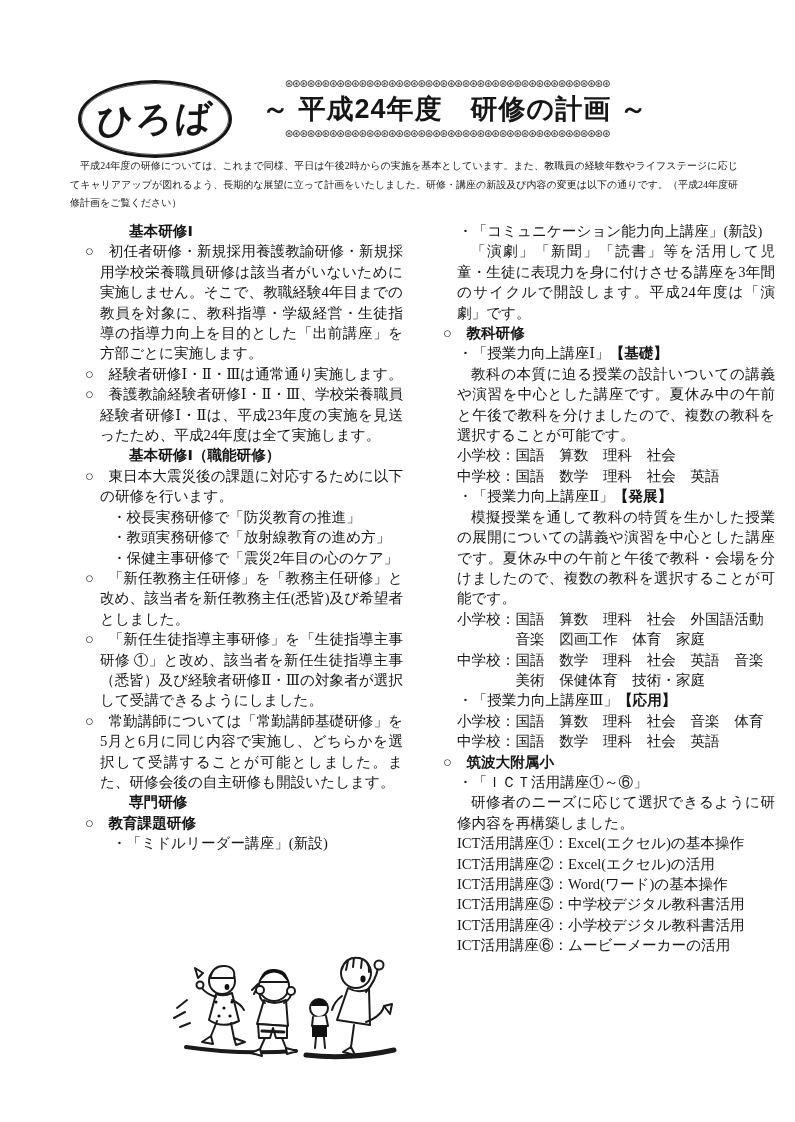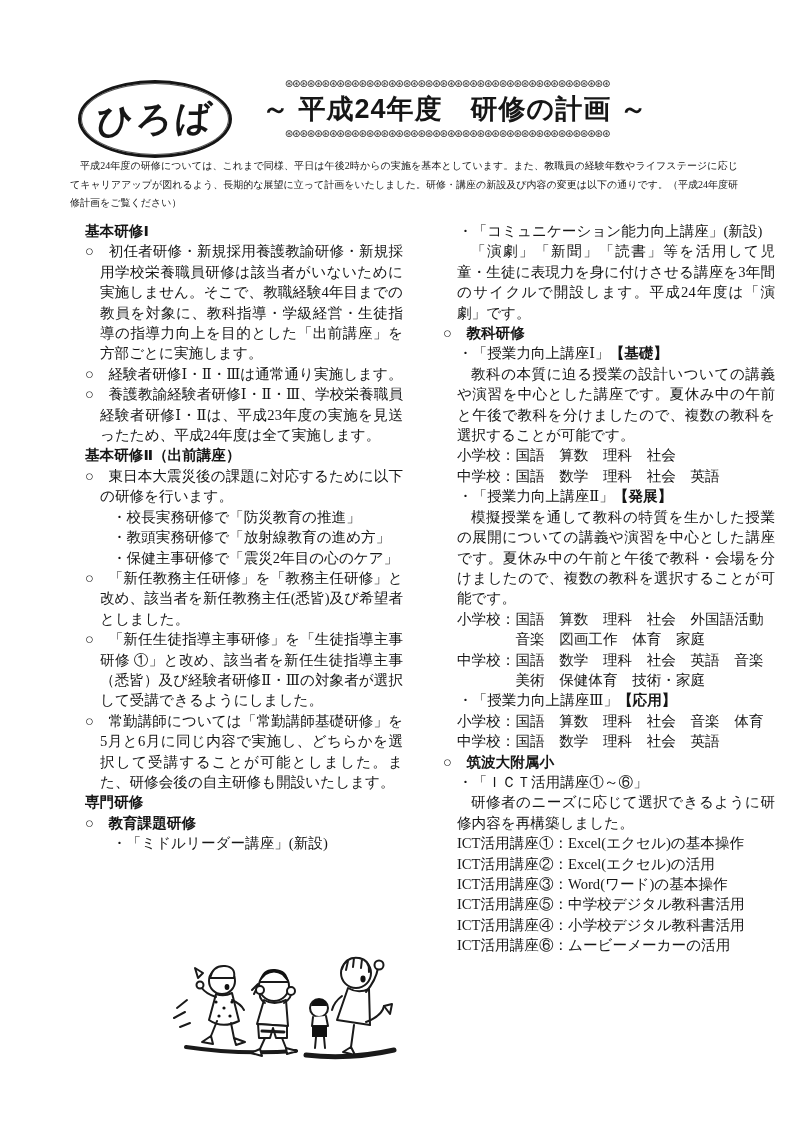--- a/index.html
+++ b/index.html
@@ -44,21 +44,21 @@
   
   .col{
     position:absolute;top:221px;
     font-size:14.6px;line-height:20.4px;
   }
   .col-left{left:85px;width:318px;}
   .col-right{left:406px;width:332px;margin-left:37px;}
   .col>div{text-align:justify;}
   .h-sec{
     font-family:"Liberation Sans","DejaVu Sans",sans-serif;
-    font-weight:700;text-align:center;
+    font-weight:700;text-align:center;margin-left:44px;
   }
   .c-head{
     font-family:"Liberation Sans","DejaVu Sans",sans-serif;
     font-weight:700;text-align:center;
   }
   .c-item{padding-left:15px;text-indent:-15px;}
   .dotline{padding-left:15px;text-align:left !important;white-space:nowrap;}
   .col-left .dotline{padding-left:27px;}
   .parind{padding-left:14px;text-indent:14px;}
   .plainline{padding-left:14px;text-align:left;white-space:nowrap;}
@@ -84,21 +84,21 @@
     <div class="deco">⊛⊛⊛⊛⊛⊛⊛⊛⊛⊛⊛⊛⊛⊛⊛⊛⊛⊛⊛⊛⊛⊛⊛⊛⊛⊛⊛⊛⊛⊛⊛⊛⊛⊛⊛⊛⊛⊛⊛⊛⊛⊛⊛⊛</div>
   </div>
 
   <p class="intro">平成24年度の研修については、これまで同様、平日は午後2時からの実施を基本としています。また、教職員の経験年数やライフステージに応じてキャリアアップが図れるよう、長期的な展望に立って計画をいたしました。研修・講座の新設及び内容の変更は以下の通りです。（平成24年度研修計画をご覧ください）</p>
 
   <div class="col col-left">
     <div class="h-sec">基本研修Ⅰ</div>
     <div class="c-item">○　初任者研修・新規採用養護教諭研修・新規採用学校栄養職員研修は該当者がいないために実施しません。そこで、教職経験4年目までの教員を対象に、教科指導・学級経営・生徒指導の指導力向上を目的とした「出前講座」を方部ごとに実施します。</div>
     <div class="c-item">○　経験者研修Ⅰ・Ⅱ・Ⅲは通常通り実施します。</div>
     <div class="c-item">○　養護教諭経験者研修Ⅰ・Ⅱ・Ⅲ、学校栄養職員経験者研修Ⅰ・Ⅱは、平成23年度の実施を見送ったため、平成24年度は全て実施します。</div>
-    <div class="h-sec">基本研修Ⅱ（出前講座）</div>
+    <div class="h-sec">基本研修Ⅰ（職能研修）</div>
     <div class="c-item">○　東日本大震災後の課題に対応するために以下の研修を行います。</div>
     <div class="dotline">・校長実務研修で「防災教育の推進」</div>
     <div class="dotline">・教頭実務研修で「放射線教育の進め方」</div>
     <div class="dotline">・保健主事研修で「震災2年目の心のケア」</div>
     <div class="c-item">○　「新任教務主任研修」を「教務主任研修」と改め、該当者を新任教務主任(悉皆)及び希望者としました。</div>
     <div class="c-item">○　「新任生徒指導主事研修」を「生徒指導主事研修 ①」と改め、該当者を新任生徒指導主事（悉皆）及び経験者研修Ⅱ・Ⅲの対象者が選択して受講できるようにしました。</div>
     <div class="c-item">○　常勤講師については「常勤講師基礎研修」を5月と6月に同じ内容で実施し、どちらかを選択して受講することが可能としました。また、研修会後の自主研修も開設いたします。</div>
     <div class="h-sec">専門研修</div>
     <div class="c-head">○　教育課題研修</div>
     <div class="dotline">・「ミドルリーダー講座」(新設)</div>

